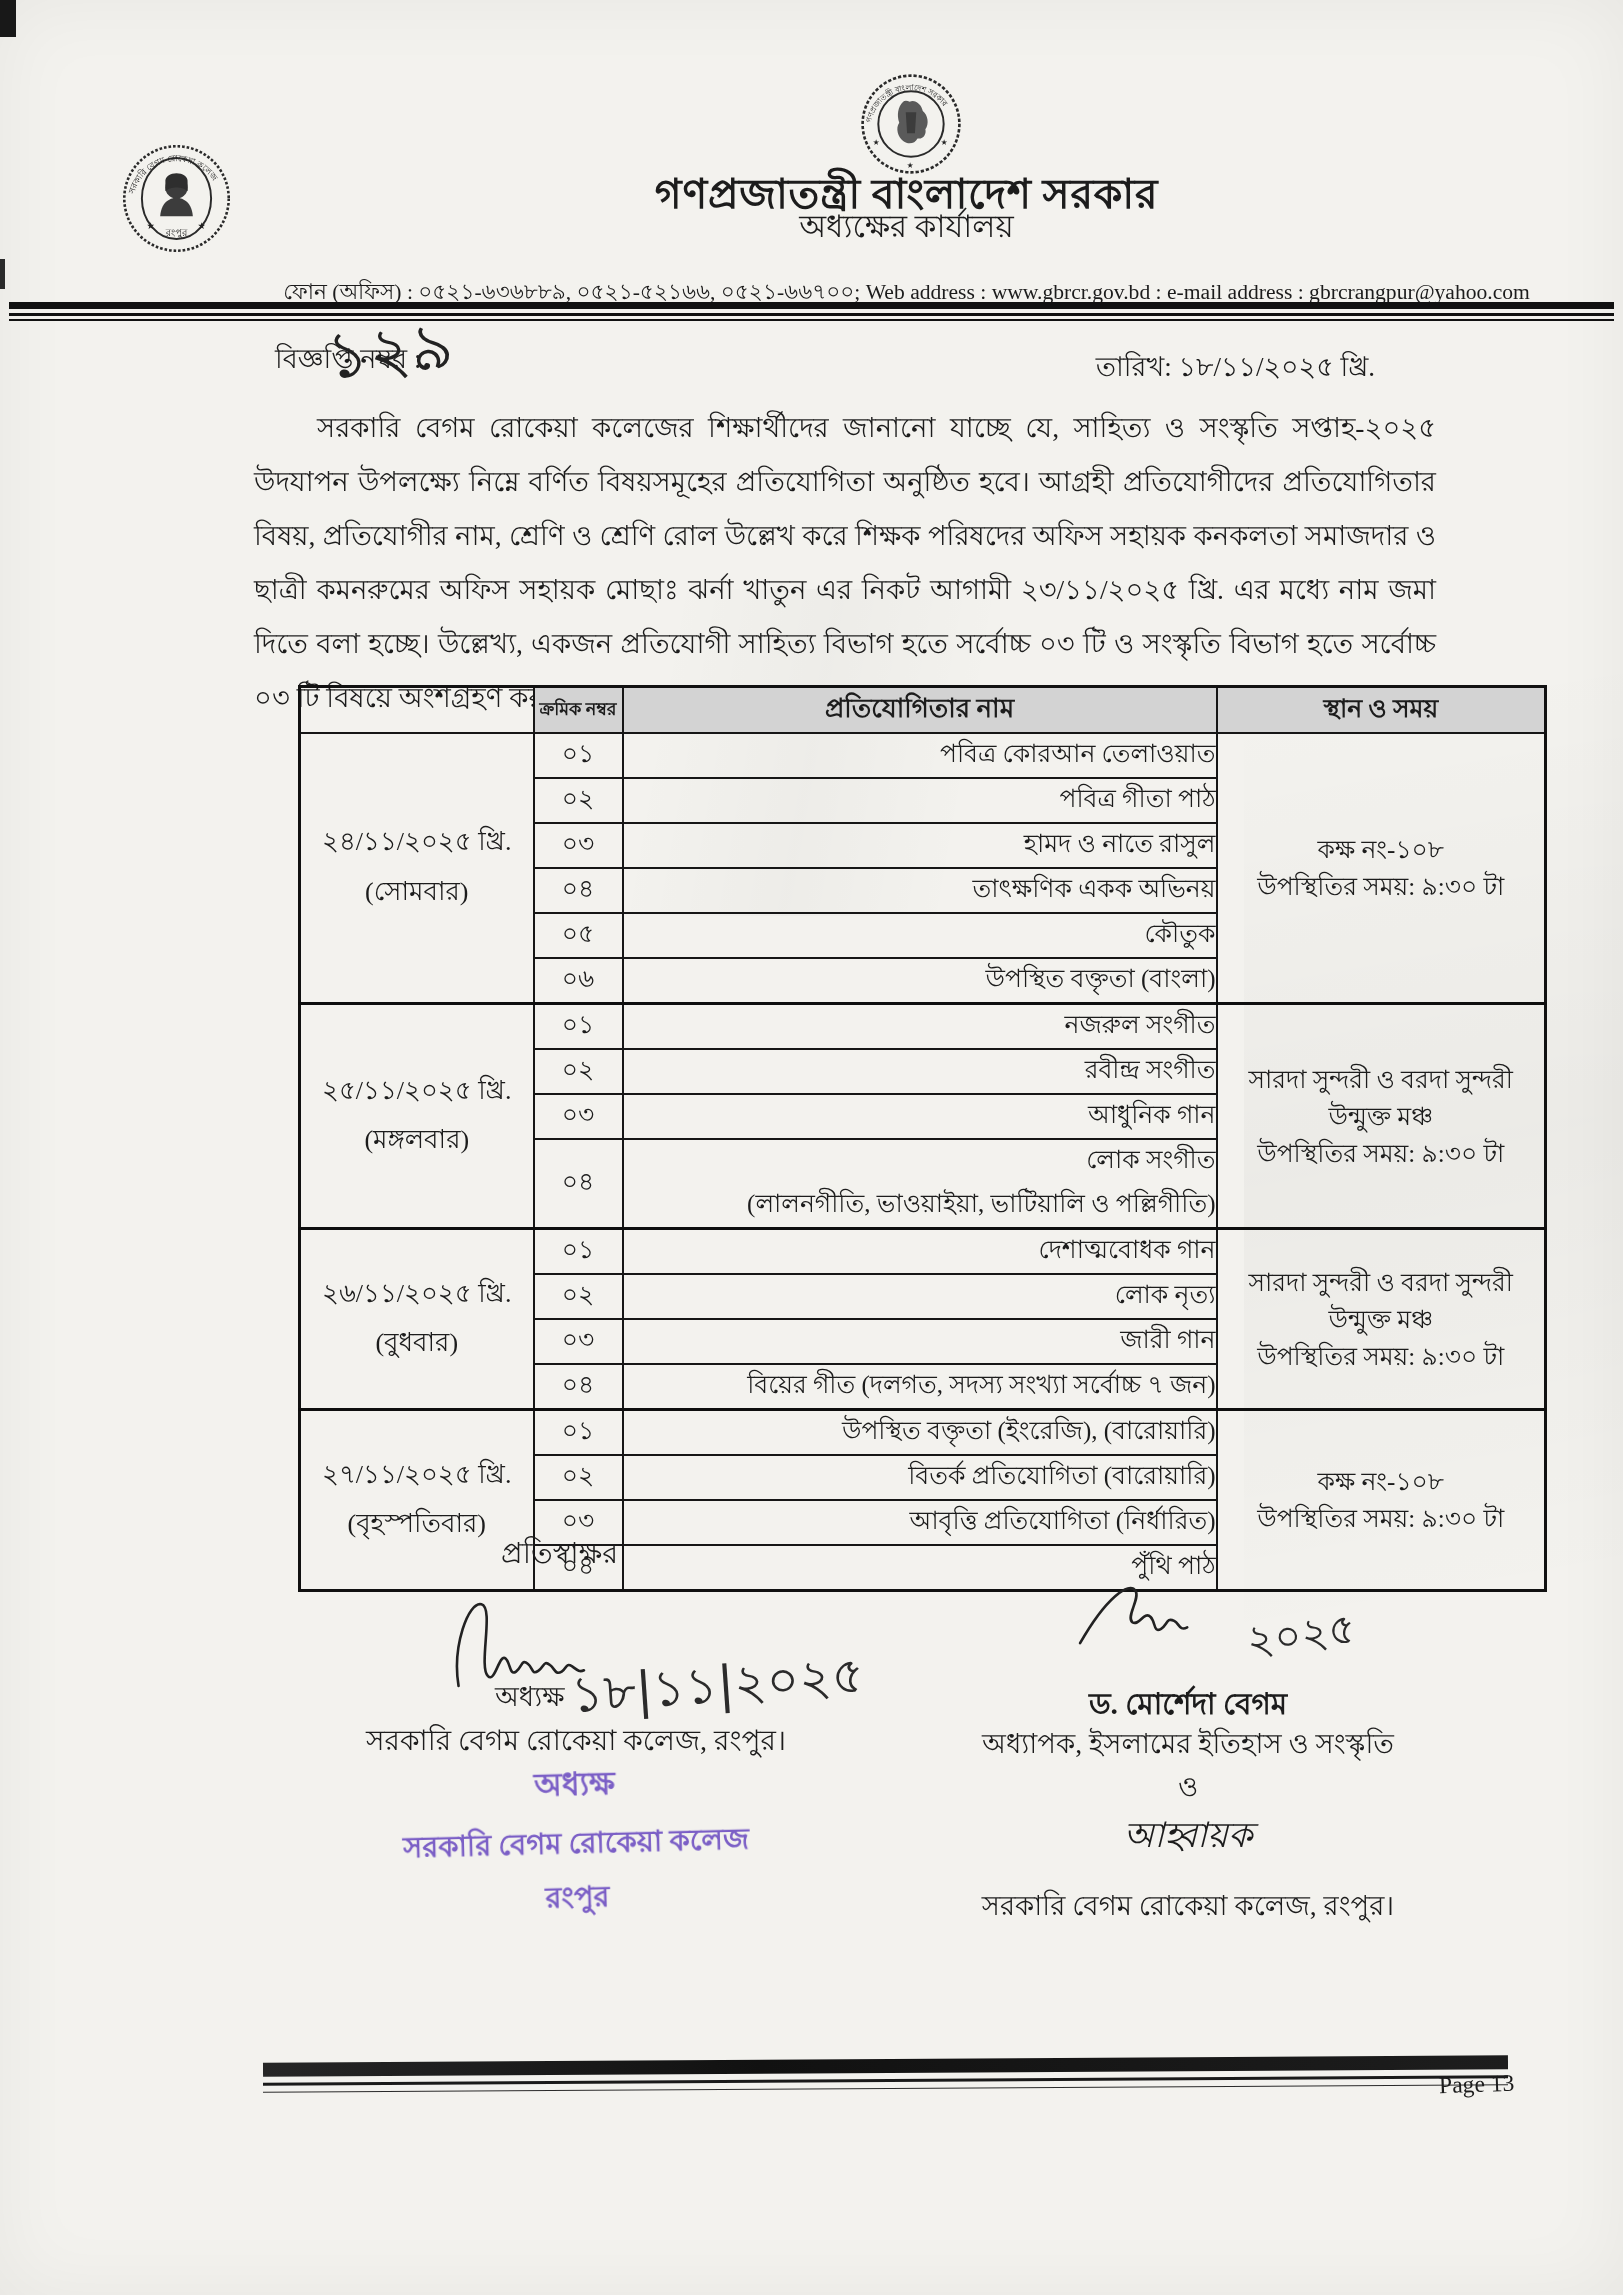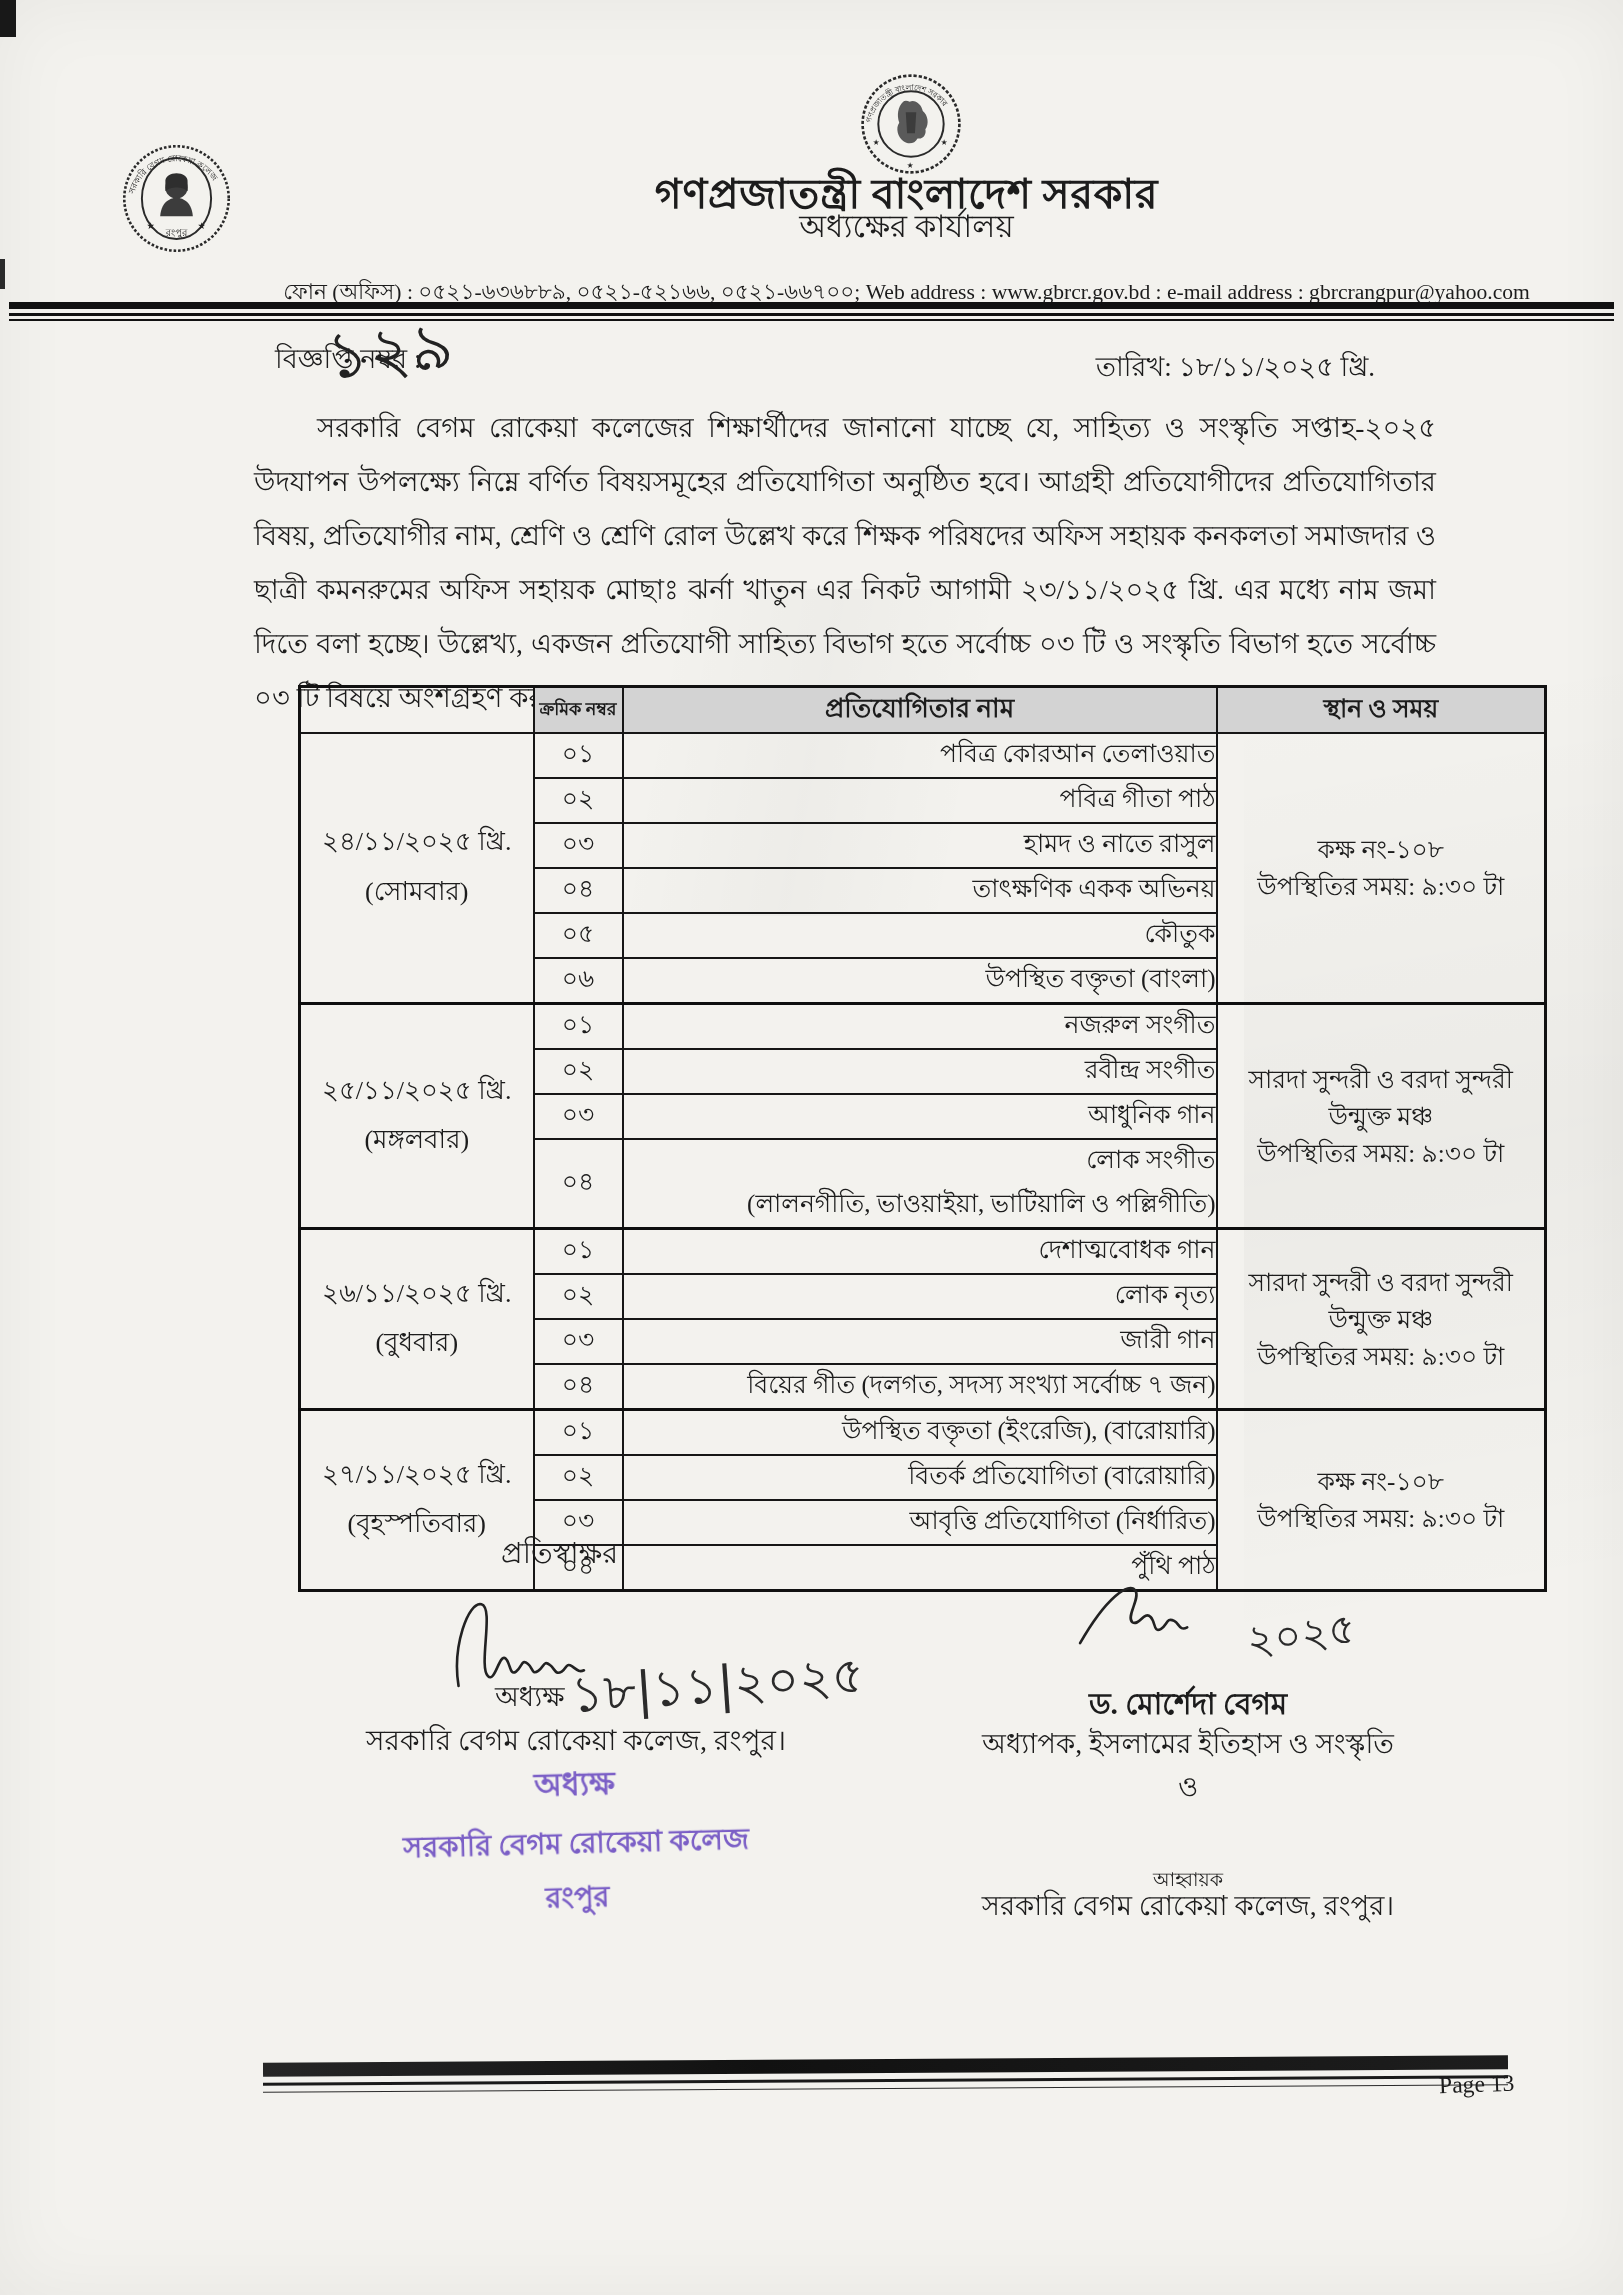--- a/index.html
+++ b/index.html
@@ -76,21 +76,21 @@
   .stamp{position:absolute;left:262px;width:628px;top:1759px;text-align:center;
          transform:rotate(-1.5deg);filter:blur(0.4px);}
   .stamp .s1{font-size:32px;font-weight:bold;}
   .stamp .s2{font-size:29px;font-weight:bold;margin-top:6.5px;}
   .stamp .s3{font-size:29px;font-weight:bold;margin-top:5.2px;}
 
   .right-block{position:absolute;left:877px;width:622px;text-align:center;white-space:nowrap;}
   .rb-name{top:1681px;font-size:29.5px;font-weight:bold;}
   .rb-desig{top:1723px;font-size:27.5px;}
   .rb-and{top:1766px;font-size:27.5px;}
-  .rb-role{top:1865px;font-size:19px;}
+  .rb-role{top:1808px;font-size:35px;font-style:italic;}
   .rb-comm{top:1845px;font-size:27.5px;}
   .rb-org{top:1885px;font-size:27.5px;}
 
   .bottom-bar{position:absolute;left:263px;top:2059px;width:1245px;height:14.4px;
               background:linear-gradient(90deg,#262626,#111 40%,#1d1d1d);transform:rotate(-0.35deg);}
   .bottom-line1{position:absolute;left:263px;top:2079px;width:1245px;height:3.3px;background:#1a1a1a;transform:rotate(-0.35deg);}
   .bottom-line2{position:absolute;left:263px;top:2088px;width:1245px;height:1.3px;background:#2a2a2a;transform:rotate(-0.35deg);}
   .page-num{position:absolute;left:1439px;top:2071px;font-size:23.6px;transform:rotate(-2deg);}
 
   .seal-svg,.emblem-svg{position:absolute;}

